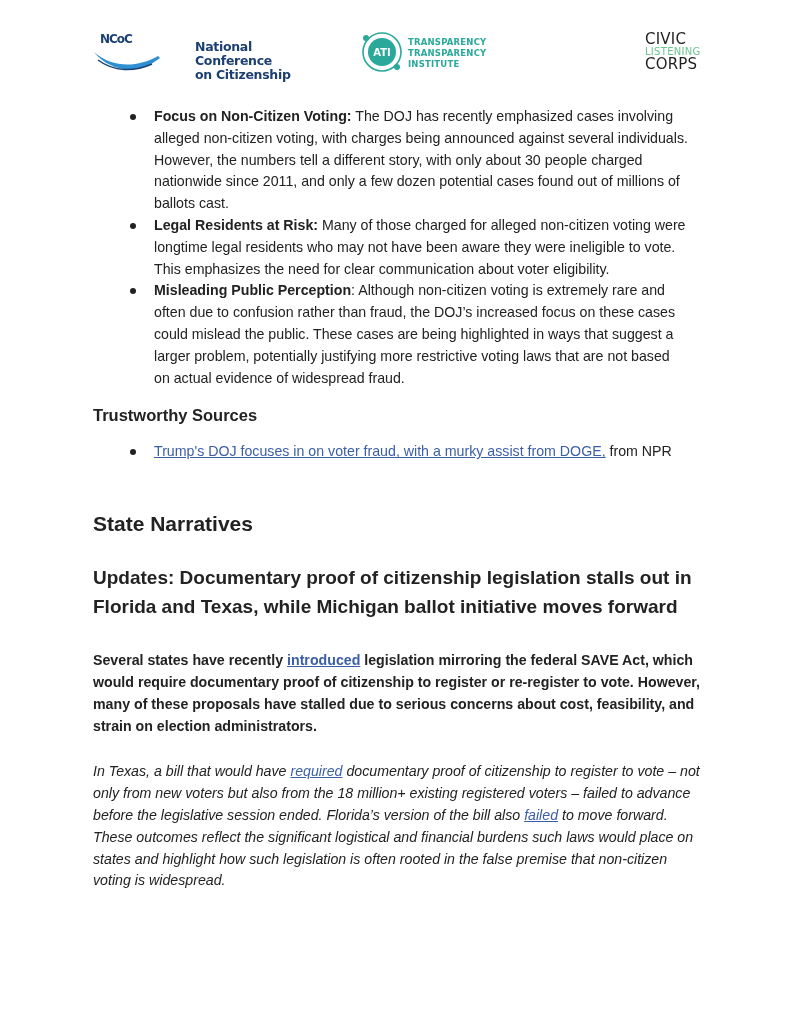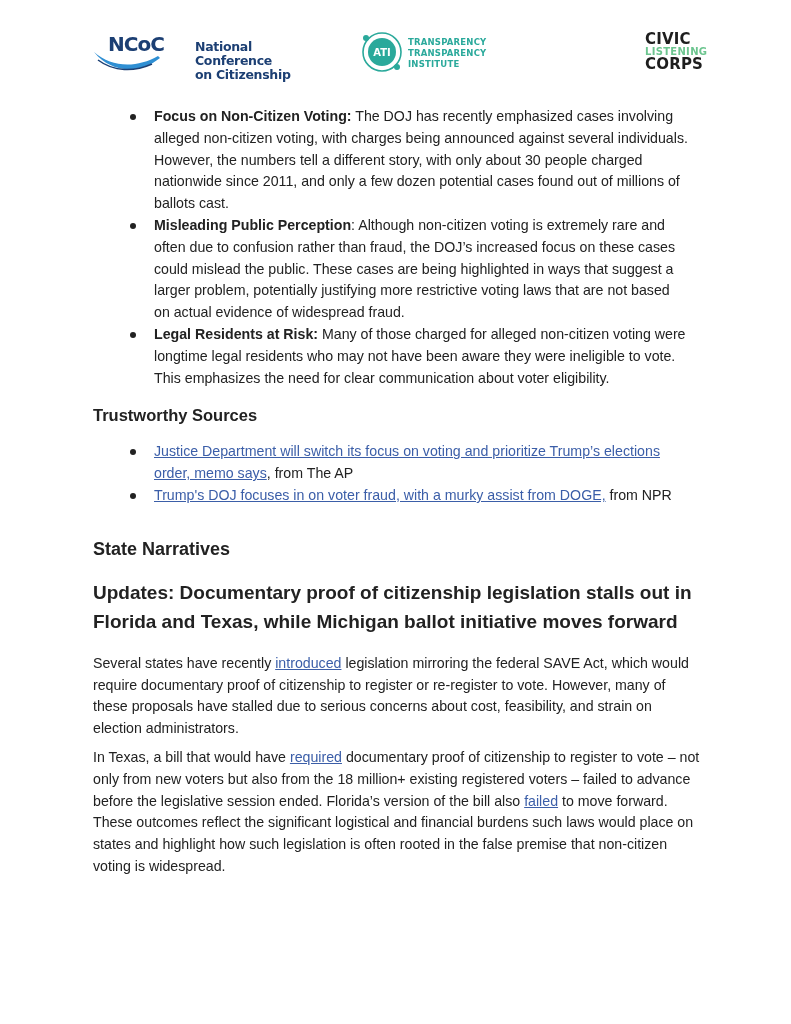--- a/index.html
+++ b/index.html
@@ -1,48 +1,48 @@
 <!DOCTYPE html>
 <html><head>
 <meta charset="utf-8">
 <style>
   html, body { margin: 0; padding: 0; background: #ffffff; }
   body { width: 791px; height: 1024px; position: relative; overflow: hidden;
          font-family: "Liberation Sans", sans-serif; color: #1f1f1f; }
   .header { position: absolute; top: 28px; left: 0; width: 791px; height: 52px; }
   .logo-ncoc { position: absolute; left: 92px; top: 4px; width: 215px; height: 44px; }
   .ncoc-mark { position: absolute; left: 0; top: 0; width: 70px; height: 44px; }
-  .ncoc-mark .ncoc-letters { position: absolute; left: 16px; top: 0; font-family: "DejaVu Sans", sans-serif;
-      font-weight: bold; font-size: 20px; color: #1c3f73; letter-spacing: -1px; }
+  .ncoc-mark .ncoc-letters { position: absolute; left: 8px; top: 0; font-family: "DejaVu Sans", sans-serif;
+      font-weight: bold; font-size: 12px; color: #1c3f73; letter-spacing: -1px; }
   .ncoc-mark svg { position: absolute; left: 0; top: 14px; }
   .ncoc-name { position: absolute; left: 79px; top: 8px; font-family: "DejaVu Sans", sans-serif;
       font-weight: bold; font-size: 12.5px; line-height: 14px; color: #1c3f73; letter-spacing: -0.3px; margin-left: 24px; }
   .logo-ati { position: absolute; left: 360px; top: 2px; width: 140px; height: 46px; }
   .ati-circle { position: absolute; left: 0; top: 0; width: 44px; height: 44px; }
   .ati-name { position: absolute; left: 48px; top: 7px; font-family: "DejaVu Sans", sans-serif;
       font-weight: bold; font-size: 8.5px; line-height: 11px; color: #2aa99b; letter-spacing: 0.2px; }
   .logo-clc { position: absolute; left: 645px; top: 4px; width: 60px; text-align: left;
-      font-family: "DejaVu Sans", sans-serif; font-weight: bold; }
+      font-family: "DejaVu Sans", sans-serif; font-weight: normal; }
   .clc-civic, .clc-corps { font-size: 15px; line-height: 15px; color: #1e1e1e; letter-spacing: 0.2px; }
   .clc-listening { font-size: 10px; line-height: 10px; color: #6cc58f; letter-spacing: 0.3px; }
 
   .content { position: absolute; left: 93px; top: 91px; width: 610px;
       font-family: "Liberation Sans", sans-serif; font-size: 14.2px; line-height: 21.8px; color: #222; }
   ul.doc-list { list-style: none; margin: 15px; padding: 0; }
   ul.doc-list li { position: relative; padding-left: 46px; }
   ul.doc-list li .bullet { position: absolute; left: 22px; top: 8px; width: 6px; height: 6px;
       background: #222; border-radius: 50%; }
   b { font-weight: bold; }
   a, .link { color: #3b5ea8; text-decoration: underline; }
   .h-sources { font-weight: bold; font-size: 16.5px; margin-top: 13px; line-height: 22px; }
-  .h-state { font-weight: bold; font-size: 18px; margin-top: 29px; line-height: 26px; }
-  .h-update { font-weight: bold; font-size: 19px; line-height: 29px; margin-top: 16px; }
+  .h-state { font-weight: bold; font-size: 21px; margin-top: 48px; line-height: 26px; }
+  .h-update { font-weight: bold; font-size: 19px; line-height: 29px; margin-top: 26px; }
   p { margin: 0; }
-  .para1 { margin-top: 17px; }
-  .para2 { margin-top: 7px; }
+  .para1 { margin-top: 29px; font-weight: bold; }
+  .para2 { margin-top: 24px; font-style: italic; }
 </style>
 </head>
 <body>
 
 <div class="header">
   <div class="logo-ncoc">
     <div class="ncoc-mark">
       <span class="ncoc-letters">NCoC</span>
       <svg width="70" height="30" viewBox="0 0 70 30">
         <path d="M2 6 C 20 22, 45 22, 66 10 L 68 12 C 48 28, 20 28, 2 6 Z" fill="#2f8fd3"></path>
@@ -78,34 +78,30 @@
 </div>
 
 <div class="content">
   <ul class="doc-list">
     <li>
       <span class="bullet"></span>
       <b>Focus on Non-Citizen Voting:</b><span> The DOJ has recently emphasized cases involving alleged non-citizen voting, with charges being announced against several individuals. However, the numbers tell a different story, with only about 30 people charged nationwide since 2011, and only a few dozen potential cases found out of millions of ballots cast.</span>
     </li>
     <li>
       <span class="bullet"></span>
-      <b>Misleading Public Perception</b><span>: Although non-citizen voting is extremely rare and often due to confusion rather than fraud, the DOJ’s increased focus on these cases could mislead the public. These cases are being highlighted in ways that suggest a larger problem, potentially justifying more restrictive voting laws that are not based on actual evidence of widespread fraud.</span>
+      <b>Legal Residents at Risk:</b><span> Many of those charged for alleged non-citizen voting were longtime legal residents who may not have been aware they were ineligible to vote. This emphasizes the need for clear communication about voter eligibility.</span>
     </li>
     <li>
       <span class="bullet"></span>
-      <b>Legal Residents at Risk:</b><span> Many of those charged for alleged non-citizen voting were longtime legal residents who may not have been aware they were ineligible to vote. This emphasizes the need for clear communication about voter eligibility.</span>
+      <b>Misleading Public Perception</b><span>: Although non-citizen voting is extremely rare and often due to confusion rather than fraud, the DOJ’s increased focus on these cases could mislead the public. These cases are being highlighted in ways that suggest a larger problem, potentially justifying more restrictive voting laws that are not based on actual evidence of widespread fraud.</span>
     </li>
   </ul>
 
   <div class="h-sources">Trustworthy Sources</div>
   <ul class="doc-list">
-    <li>
-      <span class="bullet"></span>
-      <a href="#">Justice Department will switch its focus on voting and prioritize Trump’s elections order, memo says</a><span>, from The AP</span>
-    </li>
     <li>
       <span class="bullet"></span>
       <a href="#">Trump's DOJ focuses in on voter fraud, with a murky assist from DOGE,</a><span> from NPR</span>
     </li>
   </ul>
 
   <div class="h-state">State Narratives</div>
   <div class="h-update">Updates: Documentary proof of citizenship legislation stalls out in Florida and Texas, while Michigan ballot initiative moves forward</div>
 
   <p class="para1">

